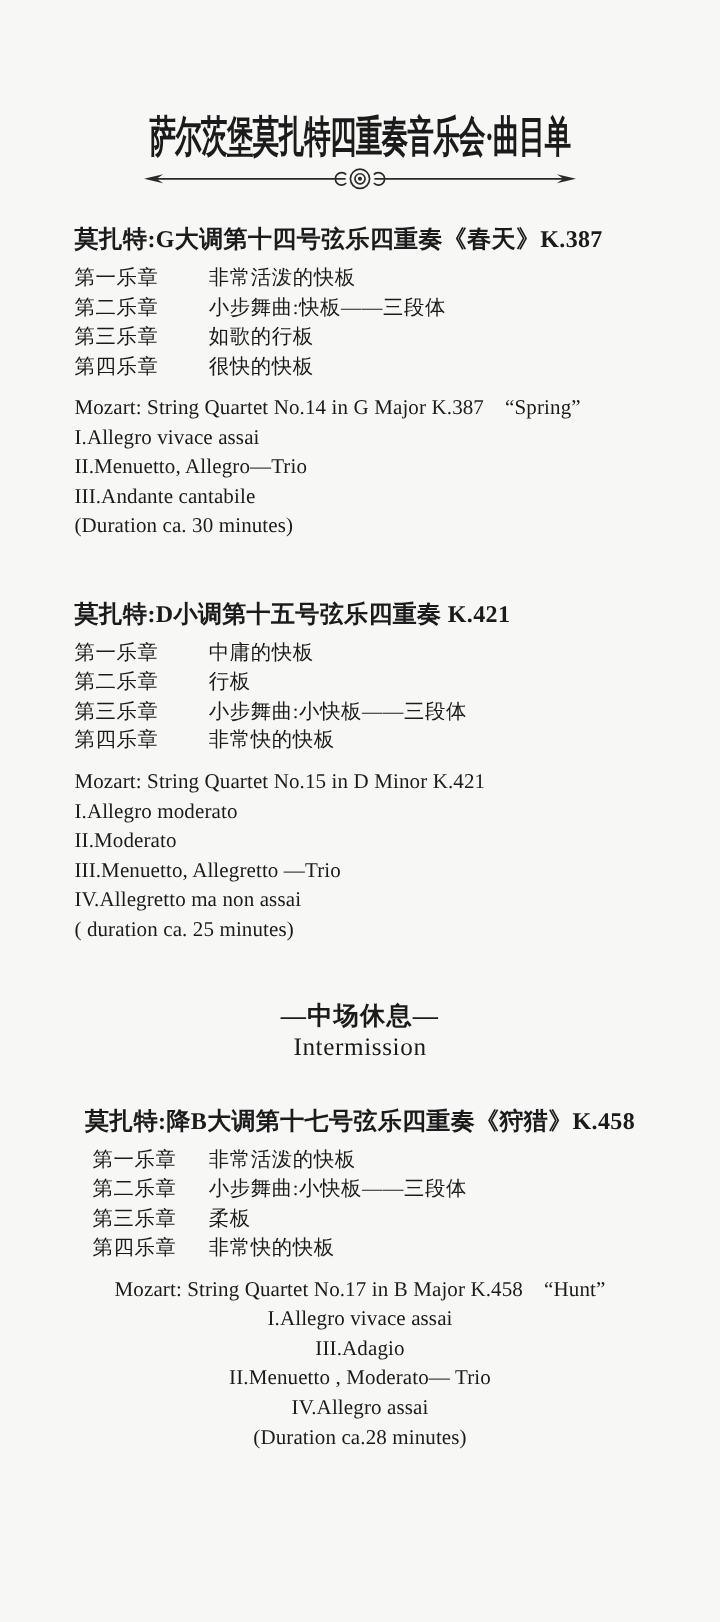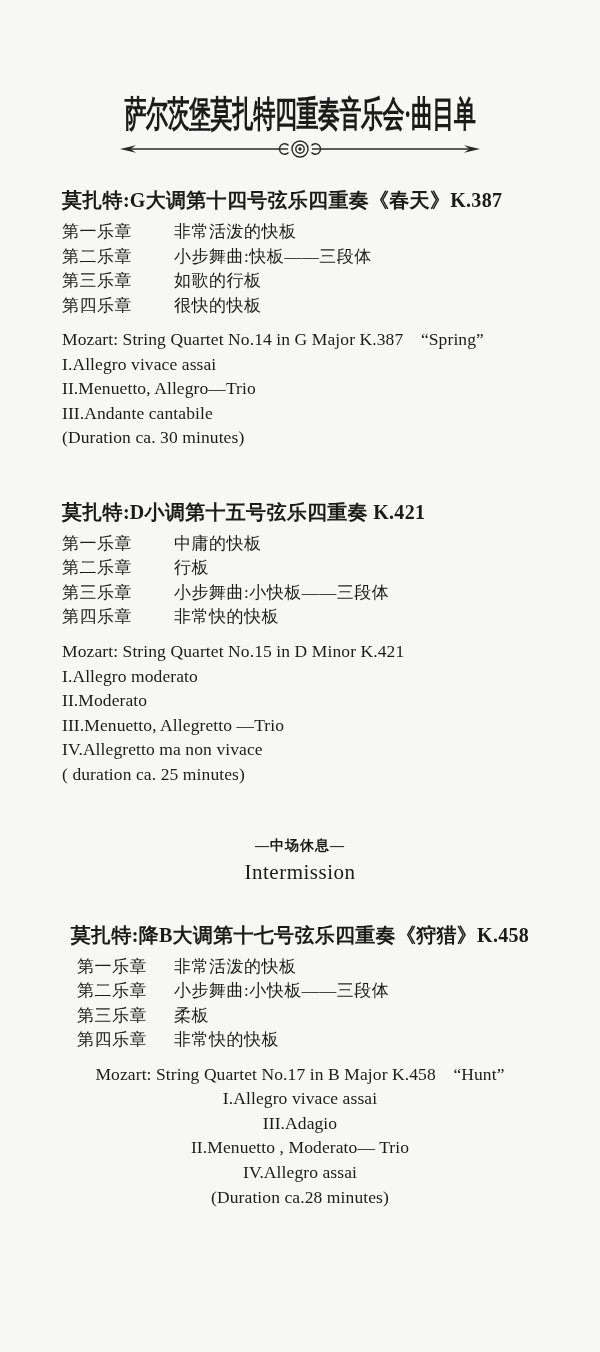--- a/index.html
+++ b/index.html
@@ -76,21 +76,21 @@
     line-height: 24.6px;
     letter-spacing: 0.1px;
   }
   .section-2 { margin-top: 49px; }
   
   .intermission {
     margin-top: 46px;
     text-align: center;
   }
   .int-cn {
-    font-size: 14px;
+    font-size: 21px;
     font-weight: 700;
     line-height: 26px;
     letter-spacing: 1px;
     text-align: center;
   }
   .int-en {
     font-size: 21px;
     line-height: 27px;
     letter-spacing: 0.5px;
   }
@@ -167,21 +167,21 @@
       <div class="mrow">
         <span class="mlabel">第四乐章</span>
         <span class="mname">非常快的快板</span>
       </div>
     </div>
     <div class="english">
       <p>Mozart: String Quartet No.15 in D Minor K.421</p>
       <p>I.Allegro moderato</p>
       <p>II.Moderato</p>
       <p>III.Menuetto, Allegretto —Trio</p>
-      <p>IV.Allegretto ma non vivace</p>
+      <p>IV.Allegretto ma non assai</p>
       <p>( duration ca. 25 minutes)</p>
     </div>
   </section>
 
   <div class="intermission">
     <div class="int-cn">—中场休息—</div>
     <div class="int-en">Intermission</div>
   </div>
 
   <section class="work section-3">

